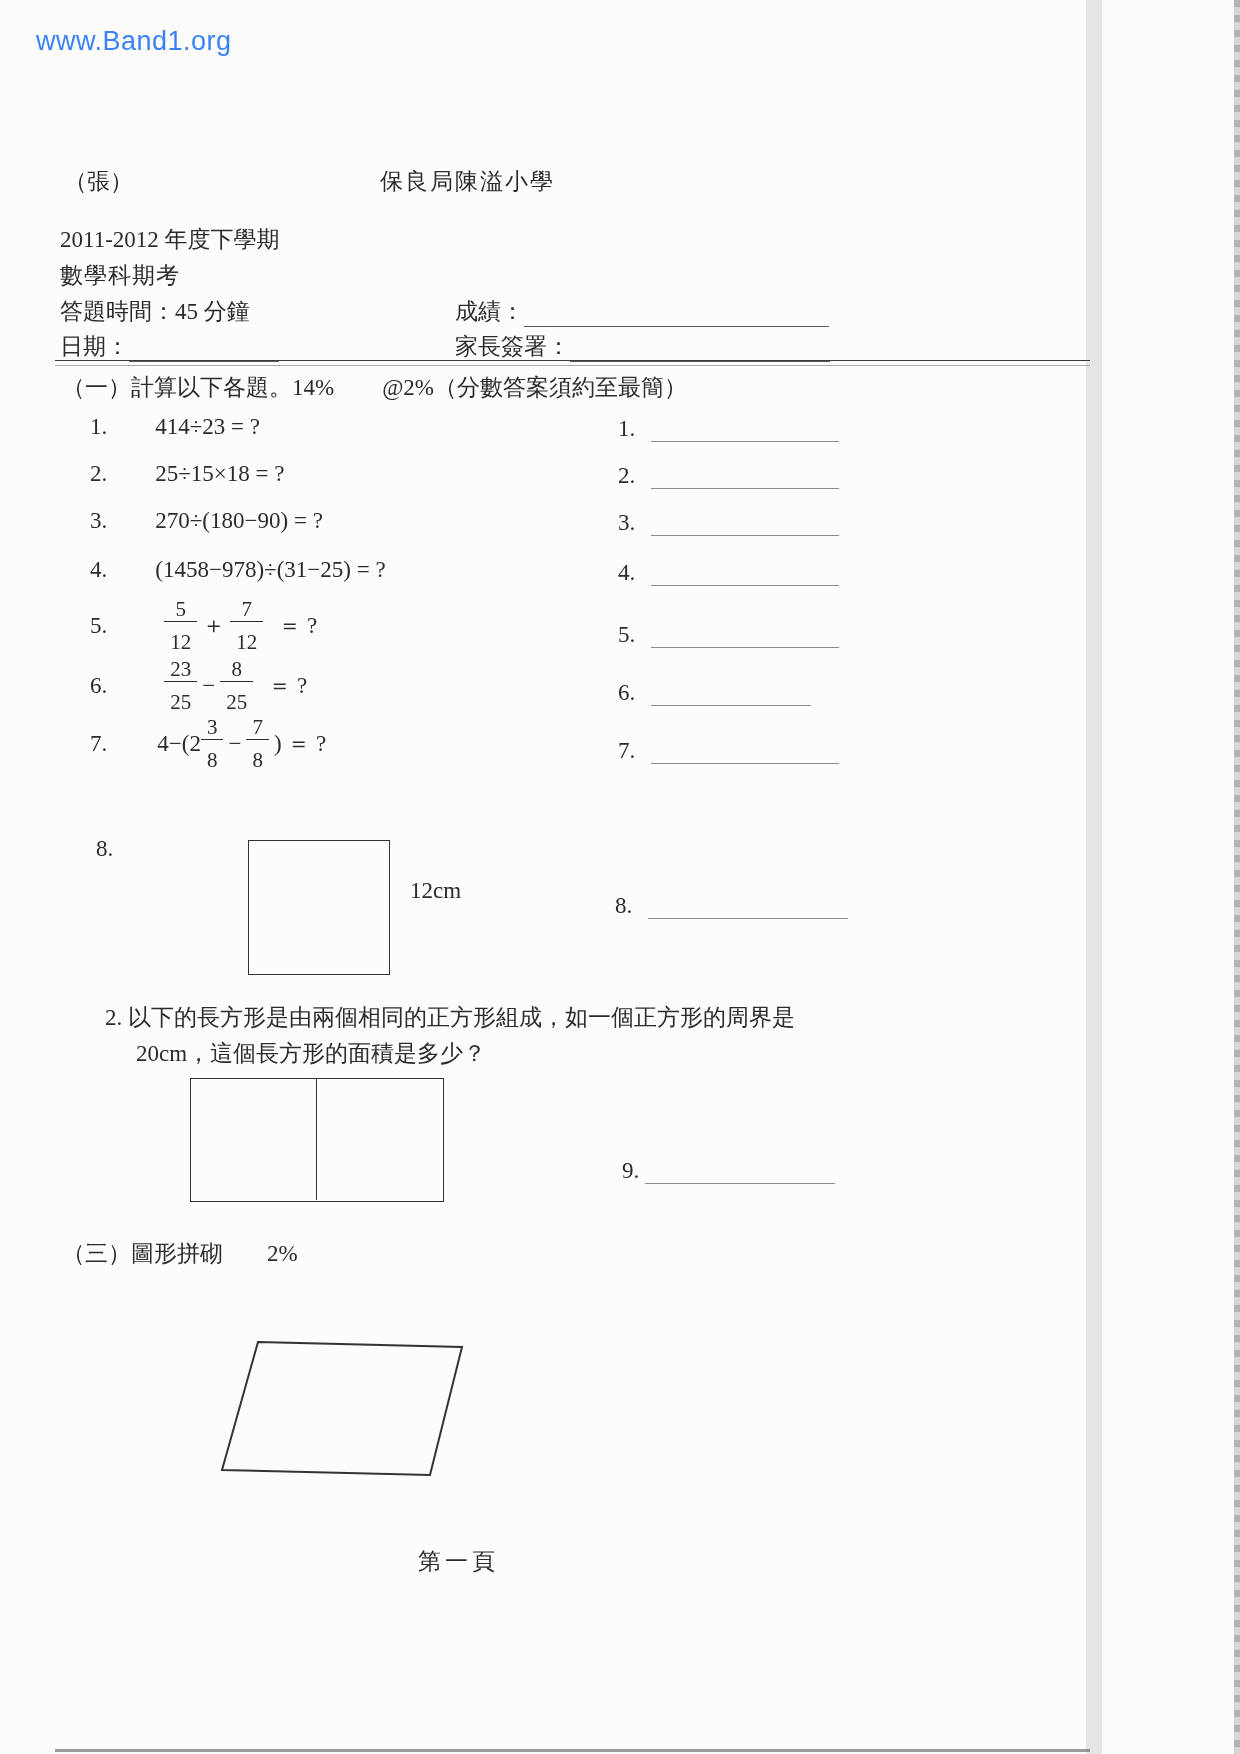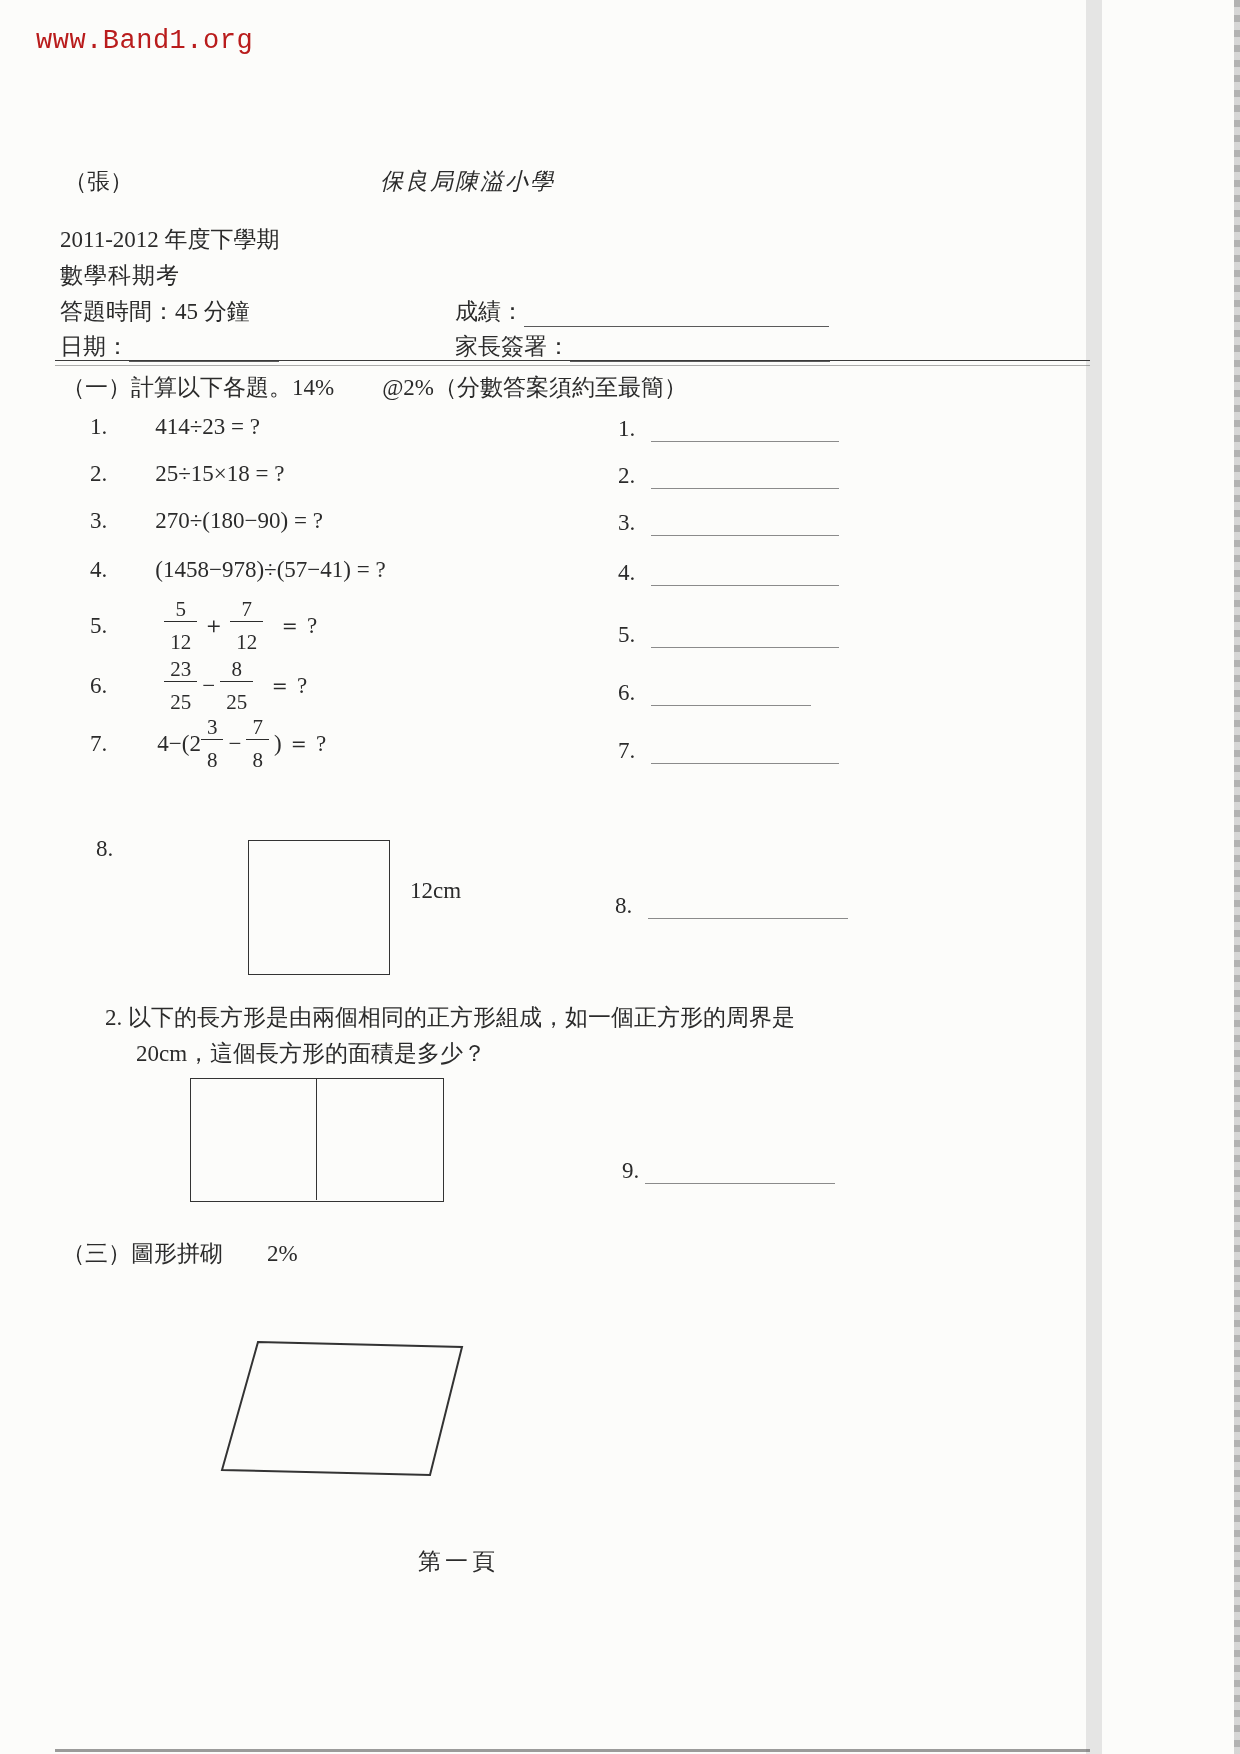--- a/index.html
+++ b/index.html
@@ -7,22 +7,22 @@
     position:relative;
     width:1240px;height:1754px;
     margin:0 auto;
     background:#fcfcfa;
     font-family:"Liberation Serif","DejaVu Serif",serif;
     color:#2b2b2b;
     overflow:hidden;
   }
   .abs{position:absolute;white-space:nowrap;}
   .watermark{
-    font-family:Liberation Mono, monospace;
-    font-size:27px;color:#b91c1c;letter-spacing:0.5px;
+    font-family:Liberation Sans, sans-serif;
+    font-size:27px;color:#3b82f6;letter-spacing:0.5px;
   }
   .t23{font-size:23px;}
   .uline{display:inline-block;border-bottom:1.4px solid #5a5a5a;height:24px;vertical-align:bottom;}
   .dline{display:inline-block;border-bottom:1.4px solid #777;height:22px;vertical-align:bottom;opacity:.85;}
   .row-flex{display:flex;align-items:center;}
   .frac{display:inline-block;text-align:center;vertical-align:middle;line-height:1.08;margin:0 5px;font-size:21px;}
   .frac .fn{display:block;padding:0 6px;border-bottom:1.7px solid #2b2b2b;}
   .frac .fd{display:block;padding:0 6px;margin-top:9px;}
   .sep{position:absolute;left:55px;width:1035px;border-top:1.6px solid #3a3a3a;}
   .sep2{position:absolute;left:55px;width:1035px;border-top:1px solid #777;opacity:.6;}
@@ -39,21 +39,21 @@
 
 <div class="page">
 
   <div class="scan-strip" style="left:1086px;"></div>
   <div class="scan-edge"></div>
   <div class="scan-bottom"></div>
 
   <div class="abs watermark" style="left:36px;top:26px;">www.Band1.org</div>
 
   <div class="abs t23" style="left:64px;top:166px;">（張）</div>
-  <div class="abs t23" style="left:380px;top:166px;letter-spacing:2px;font-style:italic;">保良局陳溢小學</div>
+  <div class="abs t23" style="left:380px;top:166px;letter-spacing:2px;">保良局陳溢小學</div>
 
   <div class="abs t23" style="left:60px;top:224px;">2011-2012 年度下學期</div>
   <div class="abs t23" style="left:60px;top:260px;letter-spacing:1px;">數學科期考</div>
   <div class="abs t23" style="left:60px;top:296px;">答題時間：45 分鐘</div>
   <div class="abs t23" style="left:60px;top:331px;">
     <span>日期：</span><span class="uline" style="width:150px;"></span>
   </div>
 
   <div class="abs t23" style="left:455px;top:331px;">
     <span>家長簽署：</span><span class="uline" style="width:260px;"></span>
@@ -72,21 +72,21 @@
   <div class="abs t23" style="left:90px;top:414px;">
     <span>1.</span><span style="display:inline-block;width:48px;"></span><span>414÷23  =  ?</span>
   </div>
   <div class="abs t23" style="left:90px;top:461px;">
     <span>2.</span><span style="display:inline-block;width:48px;"></span><span>25÷15×18  = ?</span>
   </div>
   <div class="abs t23" style="left:90px;top:508px;">
     <span>3.</span><span style="display:inline-block;width:48px;"></span><span>270÷(180−90)  = ?</span>
   </div>
   <div class="abs t23" style="left:90px;top:557px;">
-    <span>4.</span><span style="display:inline-block;width:48px;"></span><span>(1458−978)÷(57−41)  = ?</span>
+    <span>4.</span><span style="display:inline-block;width:48px;"></span><span>(1458−978)÷(31−25)  = ?</span>
   </div>
 
   <div class="abs t23 row-flex" style="left:90px;top:598px;">
     <span>5.</span>
       <span style="display:inline-block;width:52px;"></span>
     <span class="frac">
         <span class="fn">5</span>
         <span class="fd">12</span>
       </span>
     <span>＋</span>

